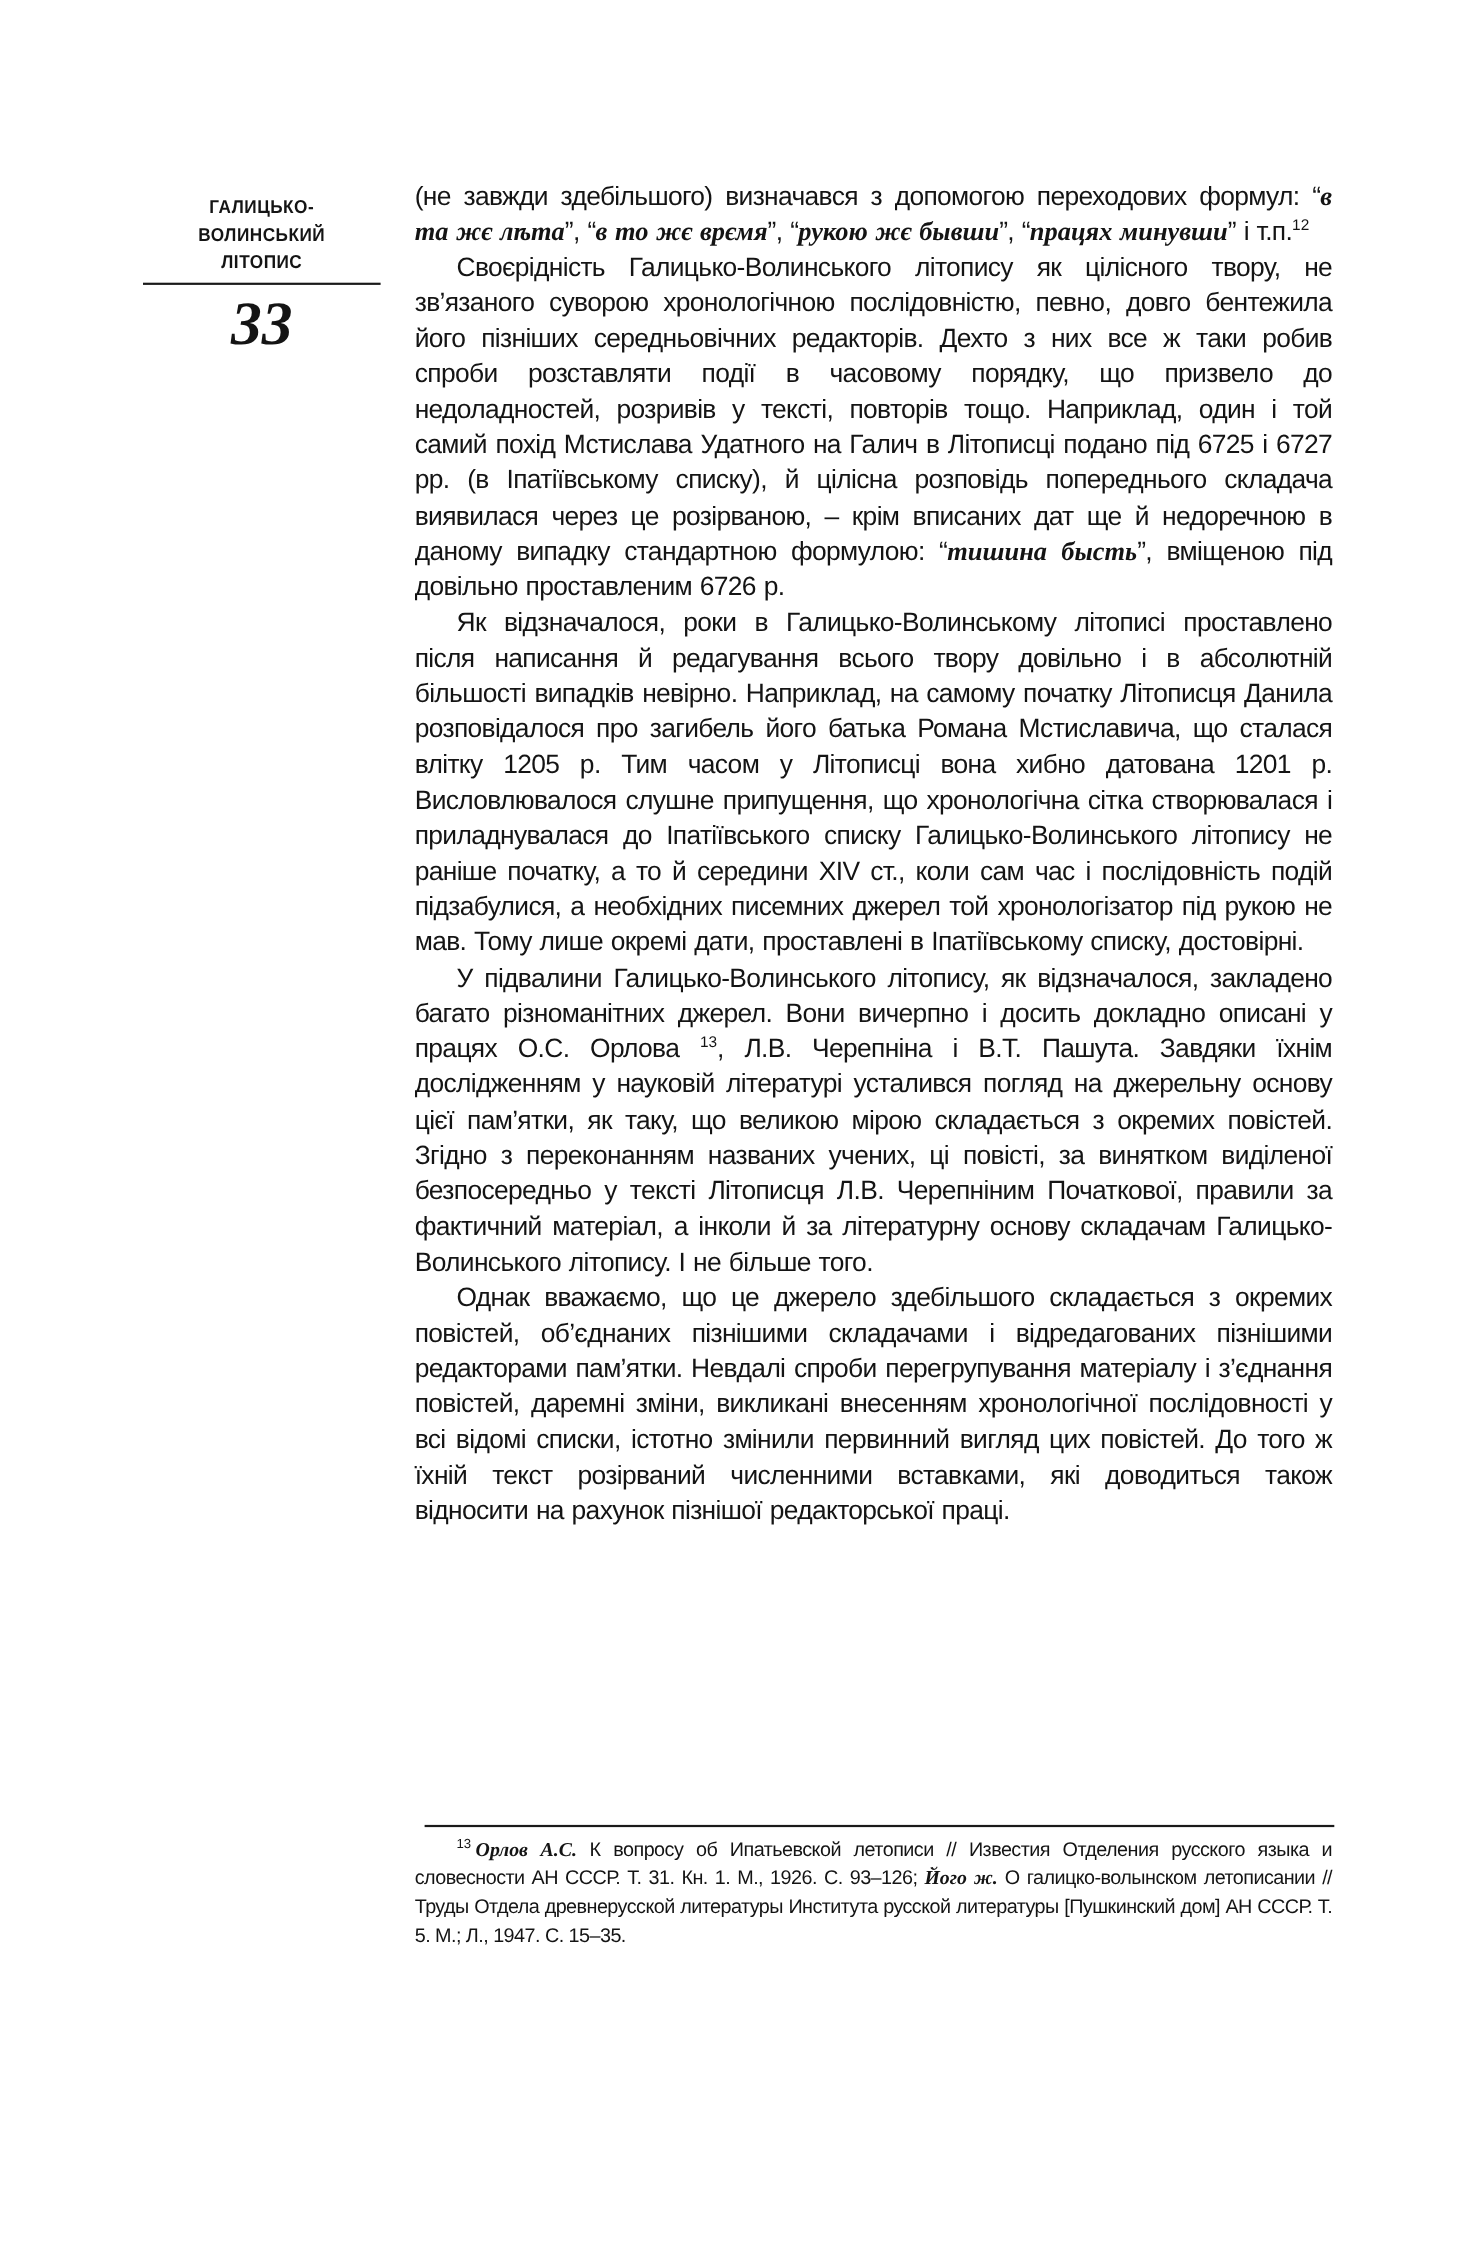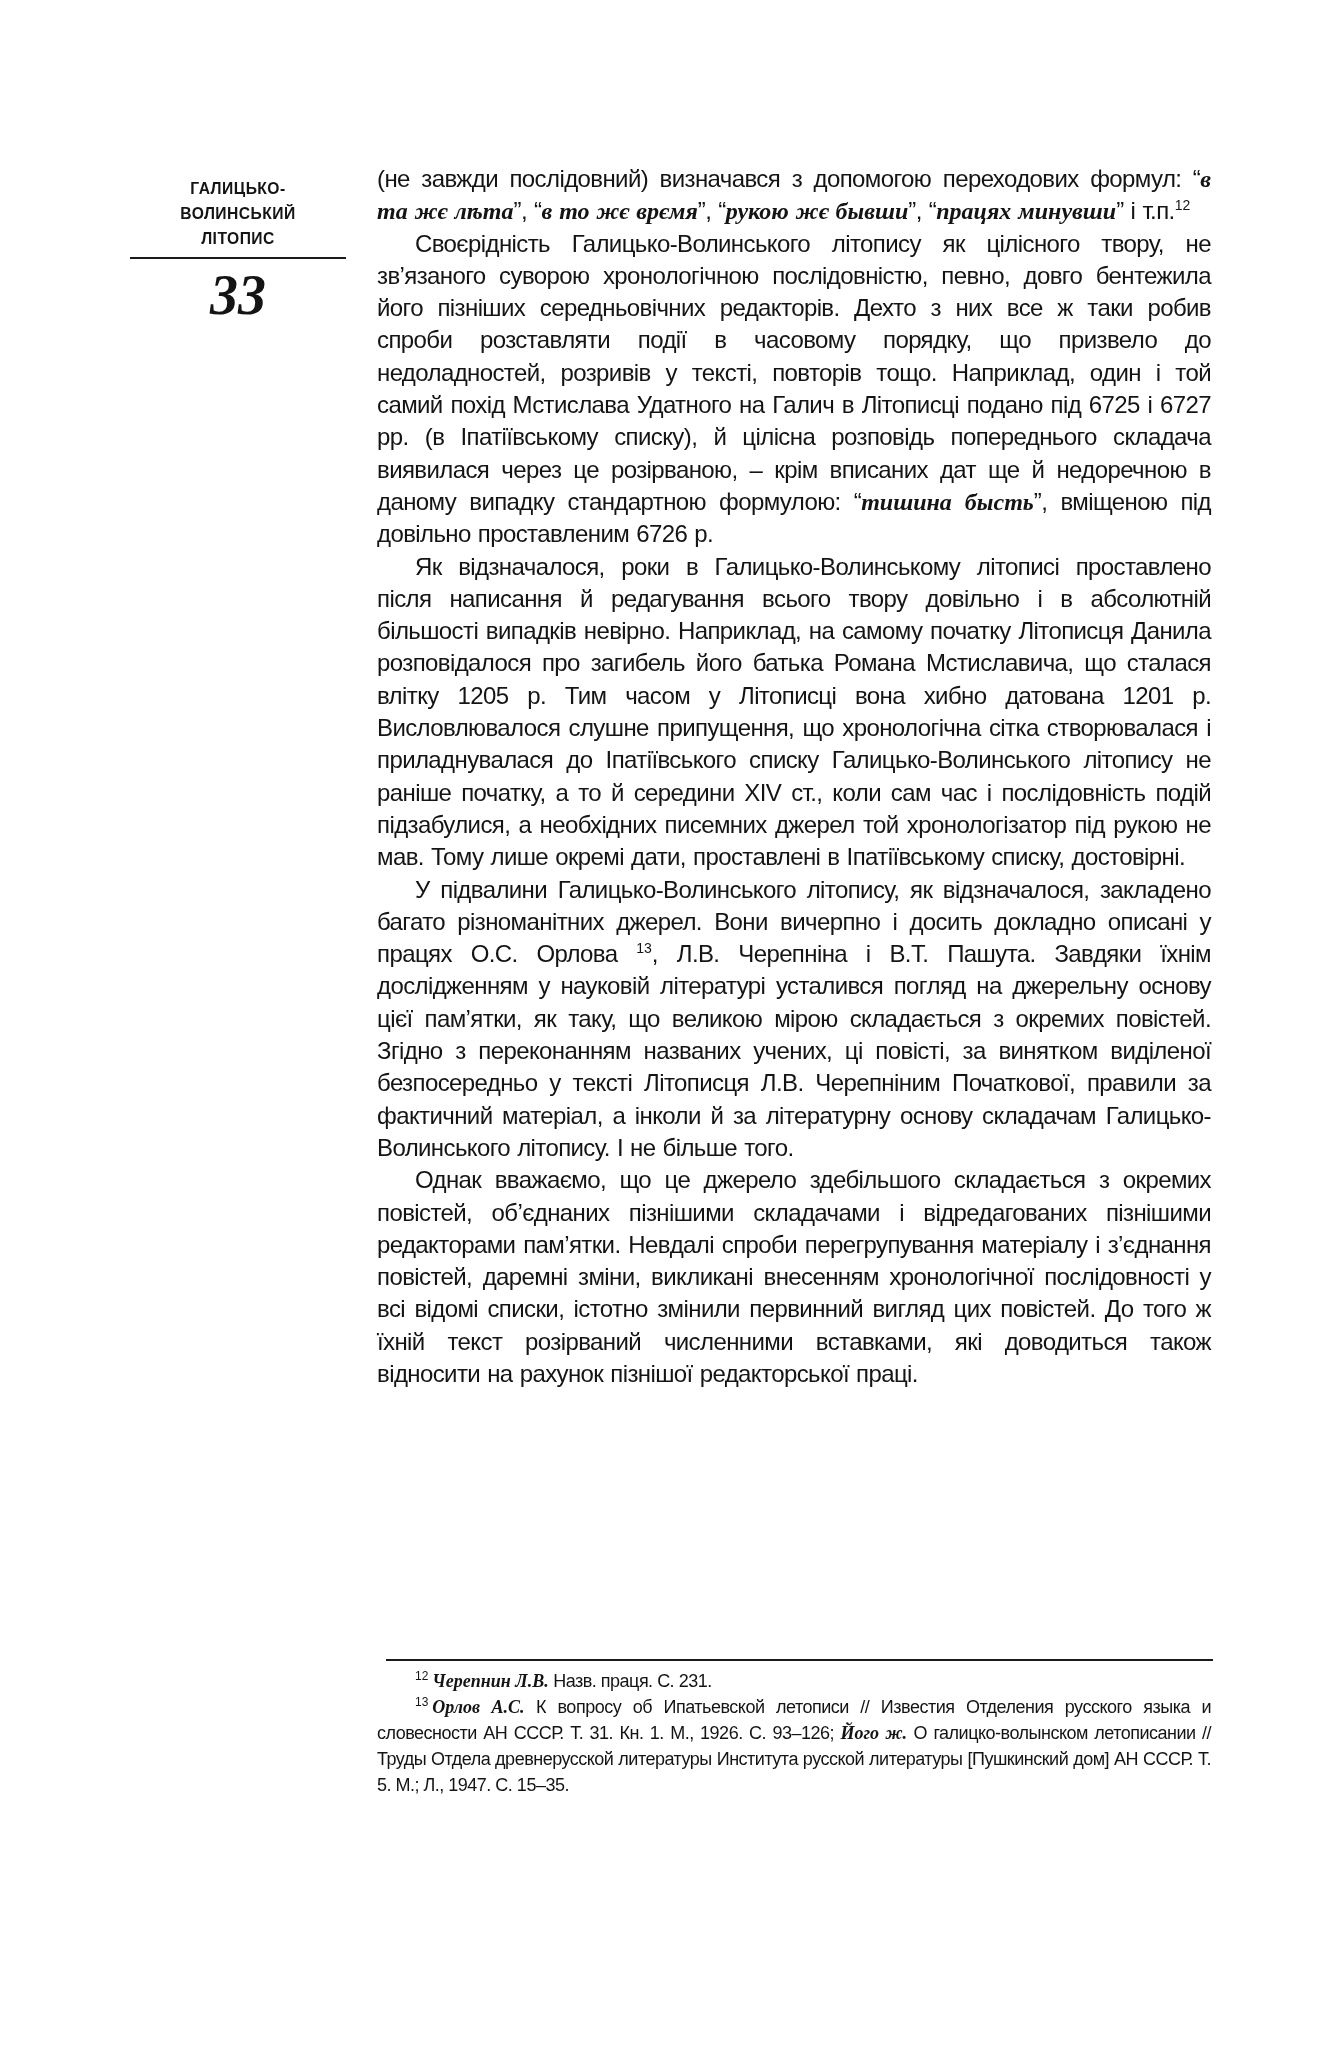--- a/index.html
+++ b/index.html
@@ -123,28 +123,27 @@
   <div class="running-title">
     <span>ГАЛИЦЬКО-</span>
     <span>ВОЛИНСЬКИЙ</span>
     <span>ЛІТОПИС</span>
   </div>
   <div class="sidebar-rule"></div>
   <div class="page-number">33</div>
 </div>
 
 <div class="main">
-  <p class="para"><span>(не завжди послідовний) визначався з допомогою переходових формул: </span><span>“</span><span class="it">в та жє лѣта</span><span>”, “</span><span class="it">в то жє врємя</span><span>”, “</span><span class="it">рукою жє бывши</span><span>”, “</span><span class="it">працях минувши</span><span>” і т.п.</span><sup class="fn">12</sup></p>
+  <p class="para"><span>(не завжди здебільшого) визначався з допомогою переходових формул: </span><span>“</span><span class="it">в та жє лѣта</span><span>”, “</span><span class="it">в то жє врємя</span><span>”, “</span><span class="it">рукою жє бывши</span><span>”, “</span><span class="it">працях минувши</span><span>” і т.п.</span><sup class="fn">12</sup></p>
 
   <p class="para indent"><span>Своєрідність Галицько-Волинського літопису як цілісного твору, не зв’язаного суворою хронологічною послідовністю, певно, довго бентежила його пізніших середньовічних редакторів. Дехто з них все ж таки робив спроби розставляти події в часовому порядку, що призвело до недоладностей, розривів у тексті, повторів тощо. Наприклад, один і той самий похід Мстислава Удатного на Галич в Літописці подано під 6725 і 6727 рр. (в Іпатіївському списку), й цілісна розповідь попереднього складача виявилася через це розірваною, – крім вписаних дат ще й недоречною в даному випадку стандартною формулою: “</span><span class="it">тишина бысть</span><span>”, вміщеною під довільно проставленим 6726 р.</span></p>
 
   <p class="para indent">Як відзначалося, роки в Галицько-Волинському літописі проставлено після написання й редагування всього твору довільно і в абсолютній більшості випадків невірно. Наприклад, на самому початку Літописця Данила розповідалося про загибель його батька Романа Мстиславича, що сталася влітку 1205 р. Тим часом у Літописці вона хибно датована 1201 р. Висловлювалося слушне припущення, що хронологічна сітка створювалася і приладнувалася до Іпатіївського списку Галицько-Волинського літопису не раніше початку, а то й середини XIV ст., коли сам час і послідовність подій підзабулися, а необхідних писемних джерел той хронологізатор під рукою не мав. Тому лише окремі дати, проставлені в Іпатіївському списку, достовірні.</p>
 
   <p class="para indent"><span>У підвалини Галицько-Волинського літопису, як відзначалося, закладено багато різноманітних джерел. Вони вичерпно і досить докладно описані у працях О.С. Орлова </span><sup class="fn">13</sup><span>, Л.В. Черепніна і В.Т. Пашута. Завдяки їхнім дослідженням у науковій літературі усталився погляд на джерельну основу цієї пам’ятки, як таку, що великою мірою складається з окремих повістей. Згідно з переконанням названих учених, ці повісті, за винятком виділеної безпосередньо у тексті Літописця Л.В. Черепніним Початкової, правили за фактичний матеріал, а інколи й за літературну основу складачам Галицько-Волинського літопису. І не більше того.</span></p>
 
   <p class="para indent">Однак вважаємо, що це джерело здебільшого складається з окремих повістей, об’єднаних пізнішими складачами і відредагованих пізнішими редакторами пам’ятки. Невдалі спроби перегрупування матеріалу і з’єднання повістей, даремні зміни, викликані внесенням хронологічної послідовності у всі відомі списки, істотно змінили первинний вигляд цих повістей. До того ж їхній текст розірваний численними вставками, які доводиться також відносити на рахунок пізнішої редакторської праці.</p>
 </div>
 
 <div class="footnote-rule"></div>
 <div class="footnotes">
-  <p class="fn-item"><sup>12</sup><span class="it">Черепнин Л.В.</span><span> Назв. праця. С. 231.</span></p>
   <p class="fn-item"><sup>13</sup><span class="it">Орлов А.С.</span><span> К вопросу об Ипатьевской летописи // Известия Отделения русского языка и словесности АН СССР. Т. 31. Кн. 1. М., 1926. С. 93–126; </span><span class="it">Його ж.</span><span> О галицко-волынском летописании // Труды Отдела древнерусской литературы Института русской литературы [Пушкинский дом] АН СССР. Т. 5. М.; Л., 1947. С. 15–35.</span></p>
 </div>
 
 </body></html>

